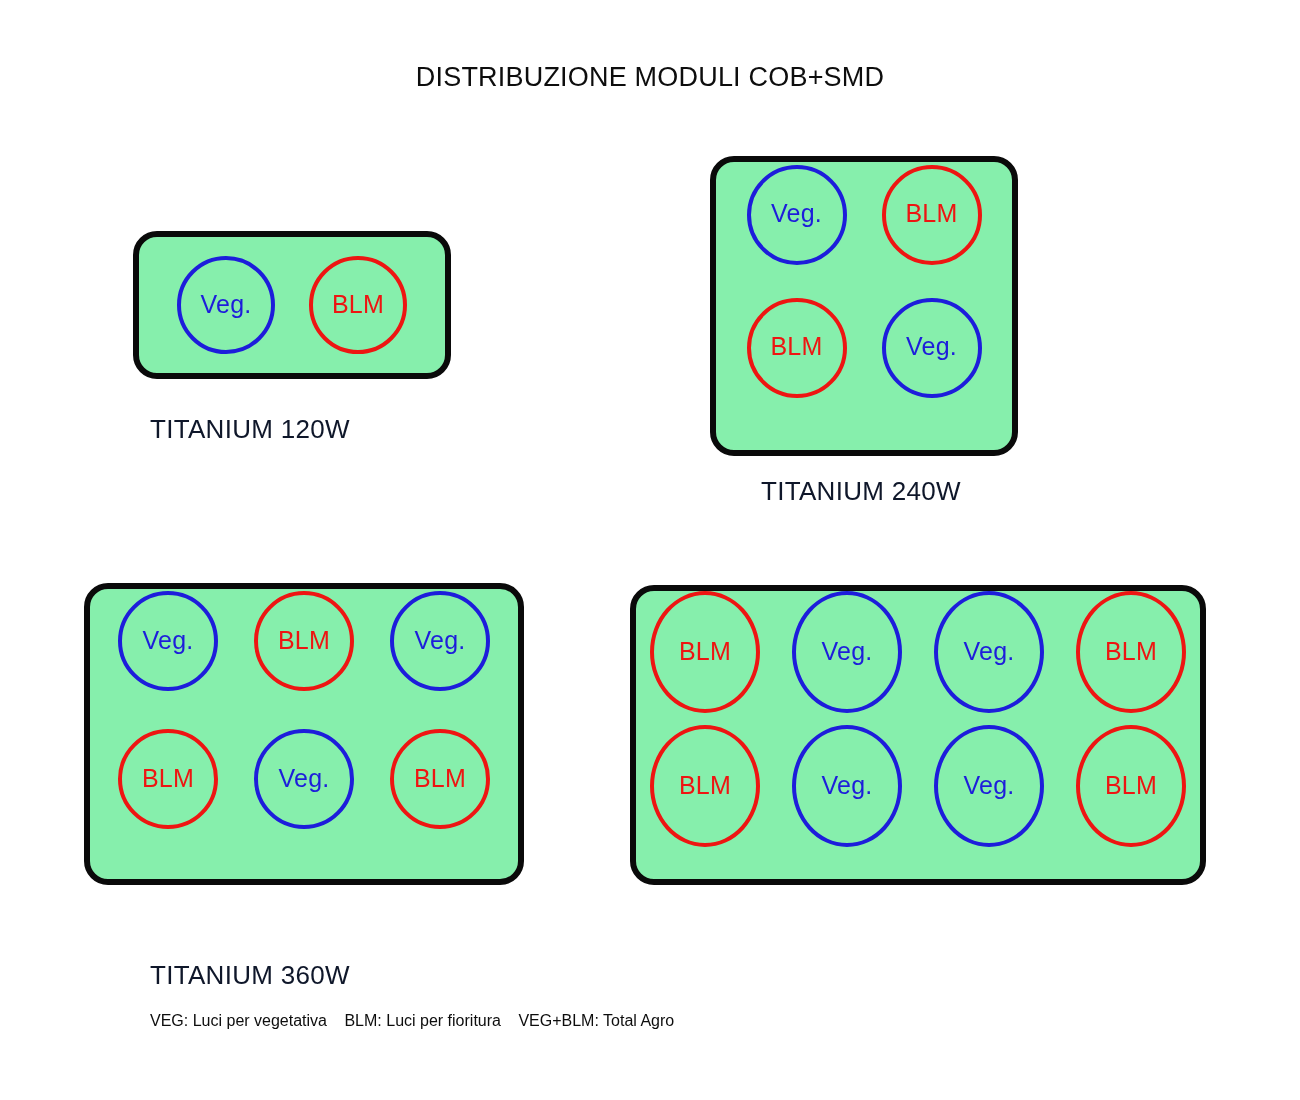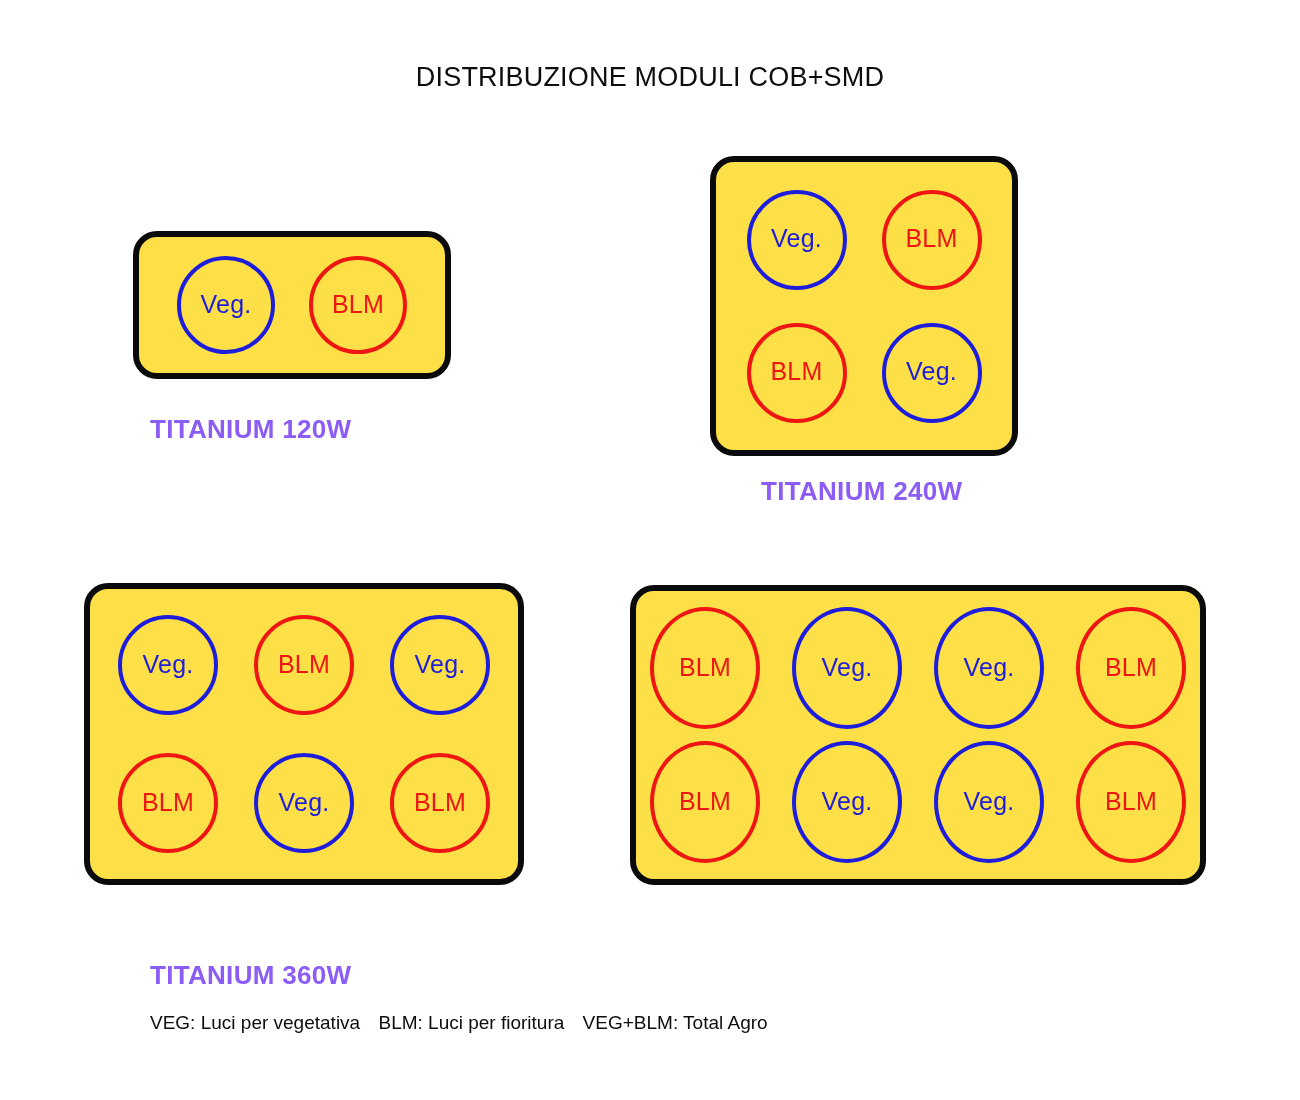--- a/index.html
+++ b/index.html
@@ -35,37 +35,36 @@
     color: #0d0d0d;
     white-space: nowrap;
   }
 
   
   .panel {
     position: absolute;
     box-sizing: border-box;
     border: 6px solid #0a0a0a;
     border-radius: 24px;
-    background: #fde047;
+    background: #86efac;
     display: flex;
-    align-items: center;
     justify-content: center;
   }
   .panel-grid {
     display: grid;
     justify-items: center;
     align-items: center;
   }
 
   .panel-caption {
     position: absolute;
     font-size: 26px;
-    font-weight: 700;
+    font-weight: 400;
     letter-spacing: 0.3px;
-    color: #8b5cf6;
+    color: #0f172a;
     white-space: nowrap;
   }
 
   
   .module {
     box-sizing: border-box;
     border-radius: 50%;
     display: flex;
     align-items: center;
     justify-content: center;
@@ -143,21 +142,21 @@
   }
   #panel-480 .module { width: 110px; height: 122px; }
 
   #caption-480 { left: 761px; top: 924px; }
 
   
   .legend {
     position: absolute;
     left: 150px;
     top: 1012px;
-    font-size: 19px;
+    font-size: 16px;
     color: #0d0d0d;
     white-space: nowrap;
   }
   .legend .seg { margin-right: 13px; }
   .legend .seg:last-child { margin-right: 0; }
 </style>
 </head>
 <body>
 
 <div id="canvas">

